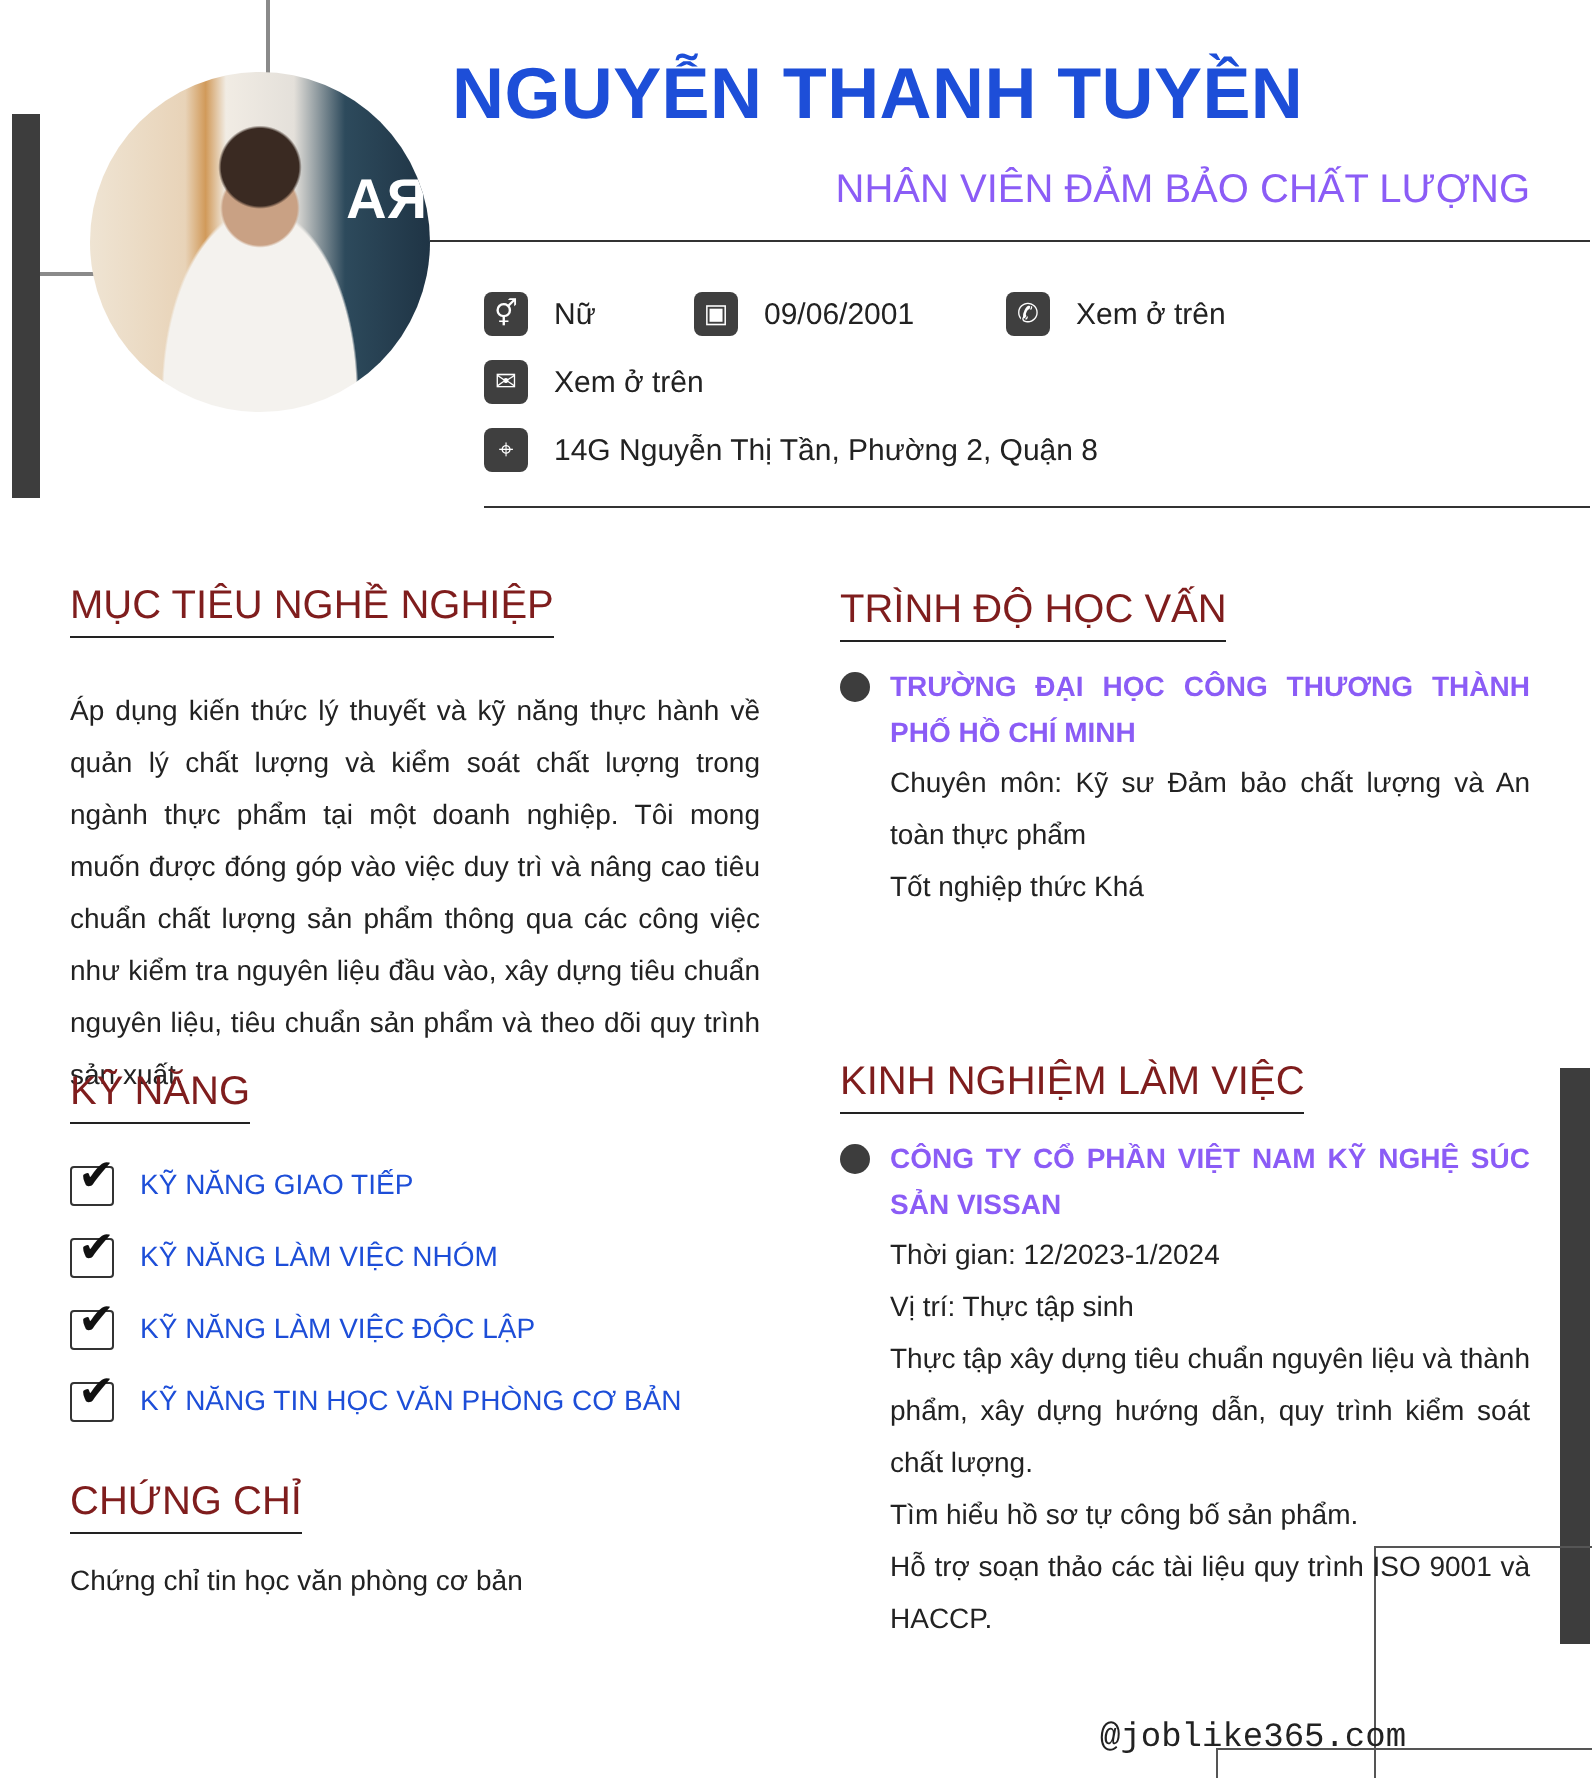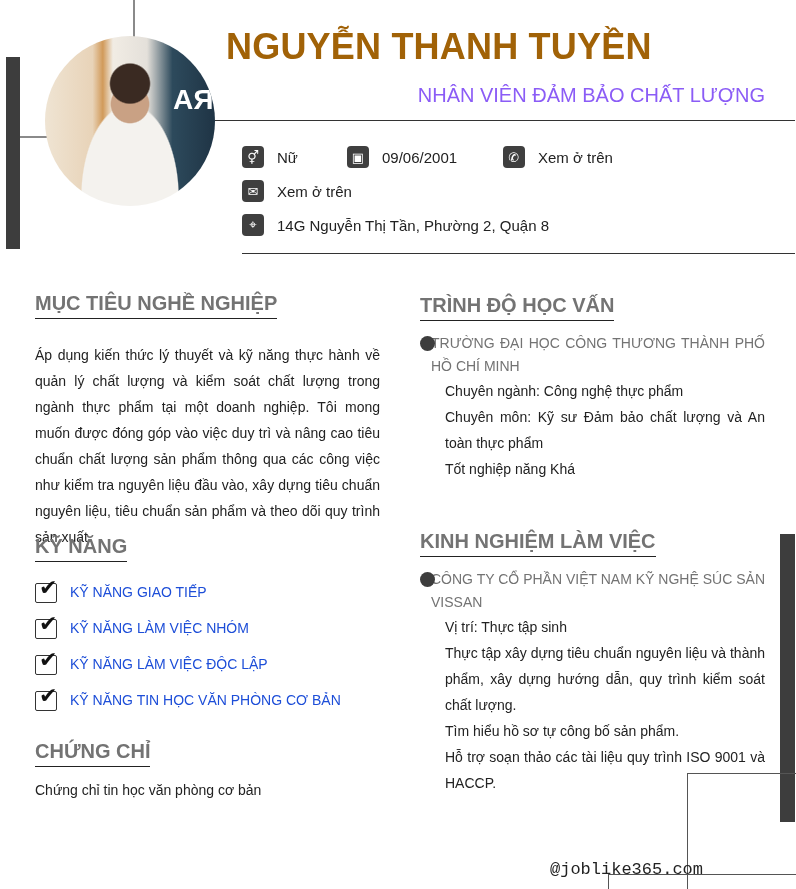--- a/index.html
+++ b/index.html
@@ -14,34 +14,34 @@
   .frame-br { left: 687px; top: 773px; width: 110px; height: 120px; border-left: 1px solid #555; border-top: 1px solid #555; }
   .frame-br2 { left: 608px; top: 874px; width: 190px; height: 20px; border-left: 1px solid #555; border-top: 1px solid #555; }
 
   .avatar { position: absolute; left: 45px; top: 36px; width: 170px; height: 170px; border-radius: 50%; overflow: hidden;
     background: radial-gradient(circle at 50% 28%, #3a2a22 0 13%, transparent 14%),
                 radial-gradient(circle at 50% 40%, #c9a184 0 14%, transparent 15%),
                 radial-gradient(ellipse at 50% 95%, #f4f2ee 0 40%, transparent 41%),
                 linear-gradient(90deg, #efe4d3 0%, #e8d3b8 28%, #d19a5a 34%, #f1ece4 40%, #e4e0da 60%, #2d4a5c 75%, #1f3445 100%); }
   .avatar .sign { position: absolute; right: 2px; top: 48px; font-weight: bold; font-size: 28px; color: #fff; transform: scaleX(-1); }
 
-  .name { position: absolute; left: 226px; top: 26px; font-size: 36px; font-weight: bold; color: #a16207; letter-spacing: 0.2px; }
+  .name { position: absolute; left: 226px; top: 26px; font-size: 36px; font-weight: bold; color: #1d4ed8; letter-spacing: 0.2px; }
   .title { position: absolute; right: 31px; top: 84px; font-size: 20px; color: #8b5cf6; }
   .rule-head { position: absolute; left: 215px; top: 120px; width: 580px; height: 1px; background: #333; }
   .rule-contact { position: absolute; left: 242px; top: 253px; width: 553px; height: 1px; background: #333; }
 
   .contact { position: absolute; display: flex; align-items: center; font-size: 15px; color: #222; }
   .ico { width: 22px; height: 22px; border-radius: 4px; background: #3f3f3f; color: #fff; display: inline-flex; align-items: center; justify-content: center; font-size: 13px; margin-right: 13px; }
   .c-gender { left: 242px; top: 146px; }
   .c-dob { left: 347px; top: 146px; }
   .c-phone { left: 503px; top: 146px; }
   .c-email { left: 242px; top: 180px; }
   .c-addr { left: 242px; top: 214px; }
 
-  .sec-title { position: absolute; font-size: 20px; font-weight: bold; color: #737373; padding-bottom: 3px; border-bottom: 1.5px solid #222; }
+  .sec-title { position: absolute; font-size: 20px; font-weight: normal; color: #7f1d1d; padding-bottom: 3px; border-bottom: 1.5px solid #222; }
   .t-objective { left: 35px; top: 292px; }
   .t-skills { left: 35px; top: 535px; text-align: center; }
   .t-cert { left: 35px; top: 740px; }
   .t-edu { left: 420px; top: 294px; }
   .t-exp { left: 420px; top: 530px; }
 
   .objective { position: absolute; left: 35px; top: 342px; width: 345px; font-size: 14px; line-height: 26px; text-align: justify; color: #222; }
 
   .skills { position: absolute; left: 35px; top: 574px; }
   .skill { display: flex; align-items: center; height: 36px; }
@@ -49,21 +49,21 @@
   .check .box { position: absolute; left: 0; top: 2px; width: 22px; height: 20px; border: 1.5px solid #333; border-radius: 2px; }
   .check .mark { position: absolute; left: 4px; top: -6px; font-size: 22px; font-weight: bold; color: #111; }
   .skill-label { font-size: 14px; font-weight: normal; color: #1d4ed8; }
 
   .cert { position: absolute; left: 35px; top: 782px; font-size: 14px; color: #222; }
 
   .entry { position: absolute; left: 420px; width: 345px; }
   .edu { top: 332px; }
   .exp { top: 568px; }
   .bullet { position: absolute; left: 0; top: 4px; width: 15px; height: 15px; border-radius: 50%; background: #3d3d3d; }
-  .entry-head { margin-left: 11px; font-size: 14px; font-weight: normal; line-height: 23px; text-align: justify; text-align-last: left; color: #737373; }
+  .entry-head { margin-left: 25px; font-size: 14px; font-weight: bold; line-height: 23px; text-align: justify; text-align-last: left; color: #8b5cf6; }
   .entry-line { margin-left: 25px; font-size: 14px; line-height: 26px; color: #222; text-align: justify; }
 
   .watermark { position: absolute; left: 550px; top: 860px; font-family: "Liberation Mono", "DejaVu Sans Mono", monospace; font-size: 17px; color: #222; }
 </style>
 </head>
 <body>
 
 <div class="deco bar-left"></div>
 <div class="deco bar-right"></div>
 <div class="deco line-top-v"></div>
@@ -135,28 +135,28 @@
   </div>
 </div>
 
 <div class="sec-title t-cert">CHỨNG CHỈ</div>
 <div class="cert">Chứng chỉ tin học văn phòng cơ bản</div>
 
 <div class="sec-title t-edu">TRÌNH ĐỘ HỌC VẤN</div>
 <div class="entry edu">
   <span class="bullet"></span>
   <div class="entry-head">TRƯỜNG ĐẠI HỌC CÔNG THƯƠNG THÀNH PHỐ HỒ CHÍ MINH</div>
-  <div class="entry-line">Chuyên ngành: Công nghệ thực phẩm</div>
   <div class="entry-line">Chuyên môn: Kỹ sư Đảm bảo chất lượng và An toàn thực phẩm</div>
-  <div class="entry-line">Tốt nghiệp năng Khá</div>
+  <div class="entry-line">Tốt nghiệp thức Khá</div>
 </div>
 
 <div class="sec-title t-exp">KINH NGHIỆM LÀM VIỆC</div>
 <div class="entry exp">
   <span class="bullet"></span>
   <div class="entry-head">CÔNG TY CỔ PHẦN VIỆT NAM KỸ NGHỆ SÚC SẢN VISSAN</div>
+  <div class="entry-line">Thời gian: 12/2023-1/2024</div>
   <div class="entry-line">Vị trí: Thực tập sinh</div>
   <div class="entry-line">Thực tập xây dựng tiêu chuẩn nguyên liệu và thành phẩm, xây dựng hướng dẫn, quy trình kiểm soát chất lượng.</div>
   <div class="entry-line">Tìm hiểu  hồ sơ tự công bố sản phẩm.</div>
   <div class="entry-line">Hỗ trợ soạn thảo các tài liệu quy trình ISO 9001 và HACCP.</div>
 </div>
 
 <div class="watermark">@joblike365.com</div>
 
 </body></html>

